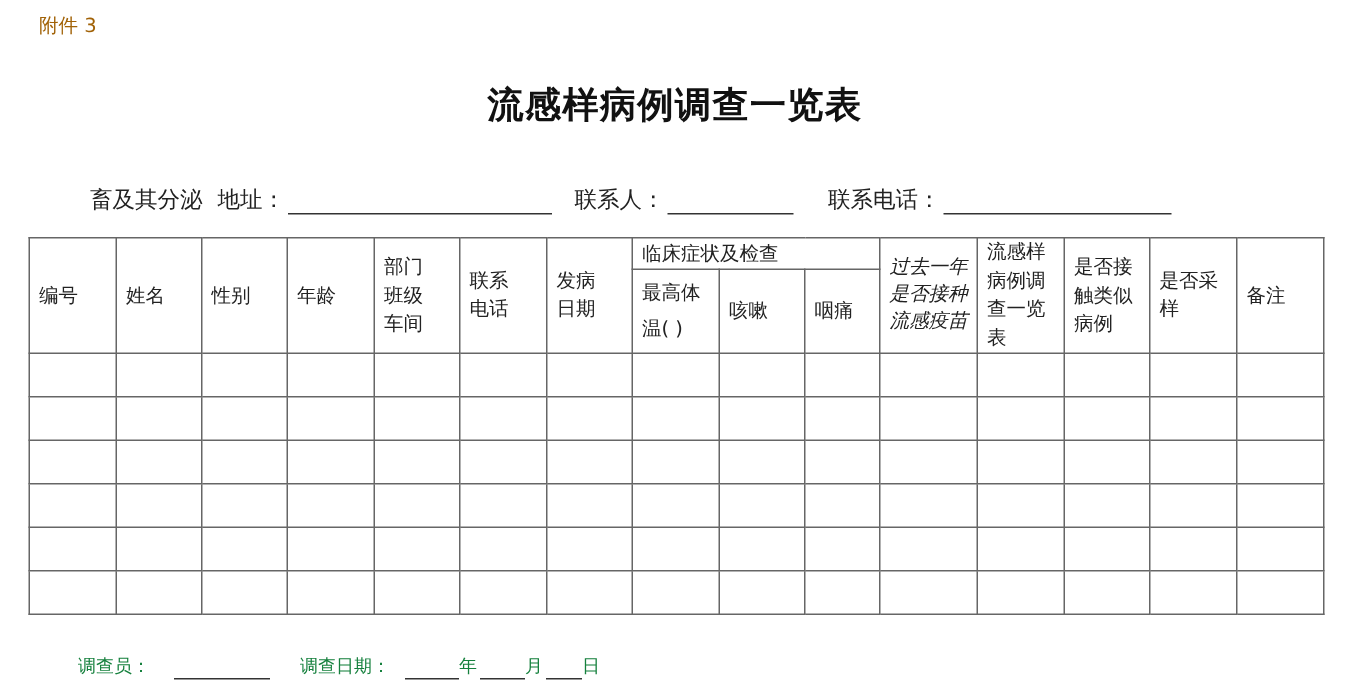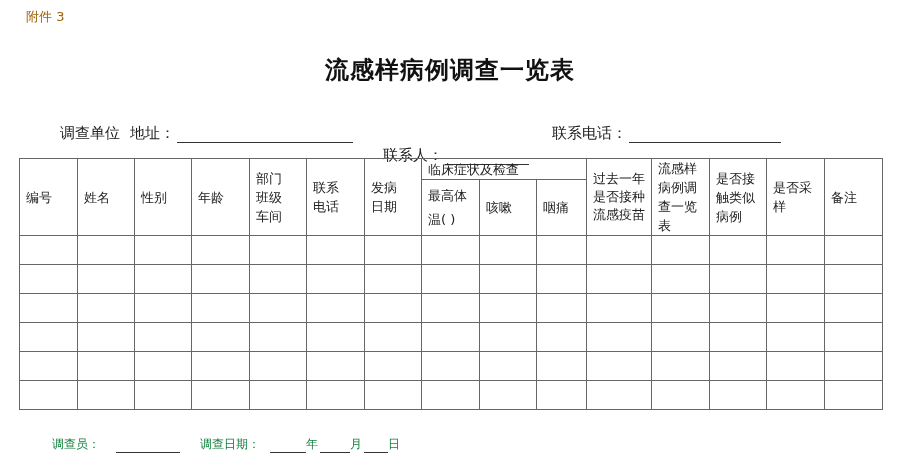--- a/index.html
+++ b/index.html
@@ -56,26 +56,26 @@
 <body>
 
 <div class="page">
 
   <div class="attachment">附件 3</div>
 
   <div class="title">流感样病例调查一览表</div>
 
   <div class="info-row">
     <div class="info-item" style="left:0;">
-      <span>调查单位</span>
+      <span>畜及其分泌</span>
       <span class="sp" style="width:10px;"></span>
       <span>地址：</span>
       <span class="blank-line" style="width:176px;"></span>
     </div>
-    <div class="info-item" style="left:323px;margin-top:22px;">
+    <div class="info-item" style="left:323px;">
       <span>联系人：</span>
       <span class="blank-line" style="width:84px;"></span>
     </div>
     <div class="info-item" style="left:492px;">
       <span>联系电话：</span>
       <span class="blank-line" style="width:152px;"></span>
     </div>
   </div>
 
   <table class="survey">
@@ -99,21 +99,21 @@
     <thead>
       <tr>
         <th rowspan="2" class="th-main">编号</th>
         <th rowspan="2" class="th-main">姓名</th>
         <th rowspan="2" class="th-main">性别</th>
         <th rowspan="2" class="th-main">年龄</th>
         <th rowspan="2" class="th-main wrap-cell" style="padding-right:12px;">部门班级车间</th>
         <th rowspan="2" class="th-main wrap-cell" style="padding-right:18px;">联系电话</th>
         <th rowspan="2" class="th-main wrap-cell" style="padding-right:18px;">发病日期</th>
         <th colspan="3" class="th-group">临床症状及检查</th>
-        <th rowspan="2" class="th-main wrap-cell" style="line-height:18px;padding-right:4px;">过去一年是否接种流感疫苗</th>
+        <th rowspan="2" class="th-main wrap-cell" style="line-height:18px;padding-right:4px;font-style:italic;">过去一年是否接种流感疫苗</th>
         <th rowspan="2" class="th-main wrap-cell" style="padding-right:4px;">流感样病例调查一览表</th>
         <th rowspan="2" class="th-main wrap-cell" style="padding-right:4px;">是否接触类似病例</th>
         <th rowspan="2" class="th-main wrap-cell" style="padding-right:4px;">是否采样</th>
         <th rowspan="2" class="th-main">备注</th>
       </tr>
       <tr>
         <th class="th-sub wrap-cell" style="padding-right:4px;line-height:24px;">最高体温(    )</th>
         <th class="th-sub">咳嗽</th>
         <th class="th-sub">咽痛</th>
       </tr>

